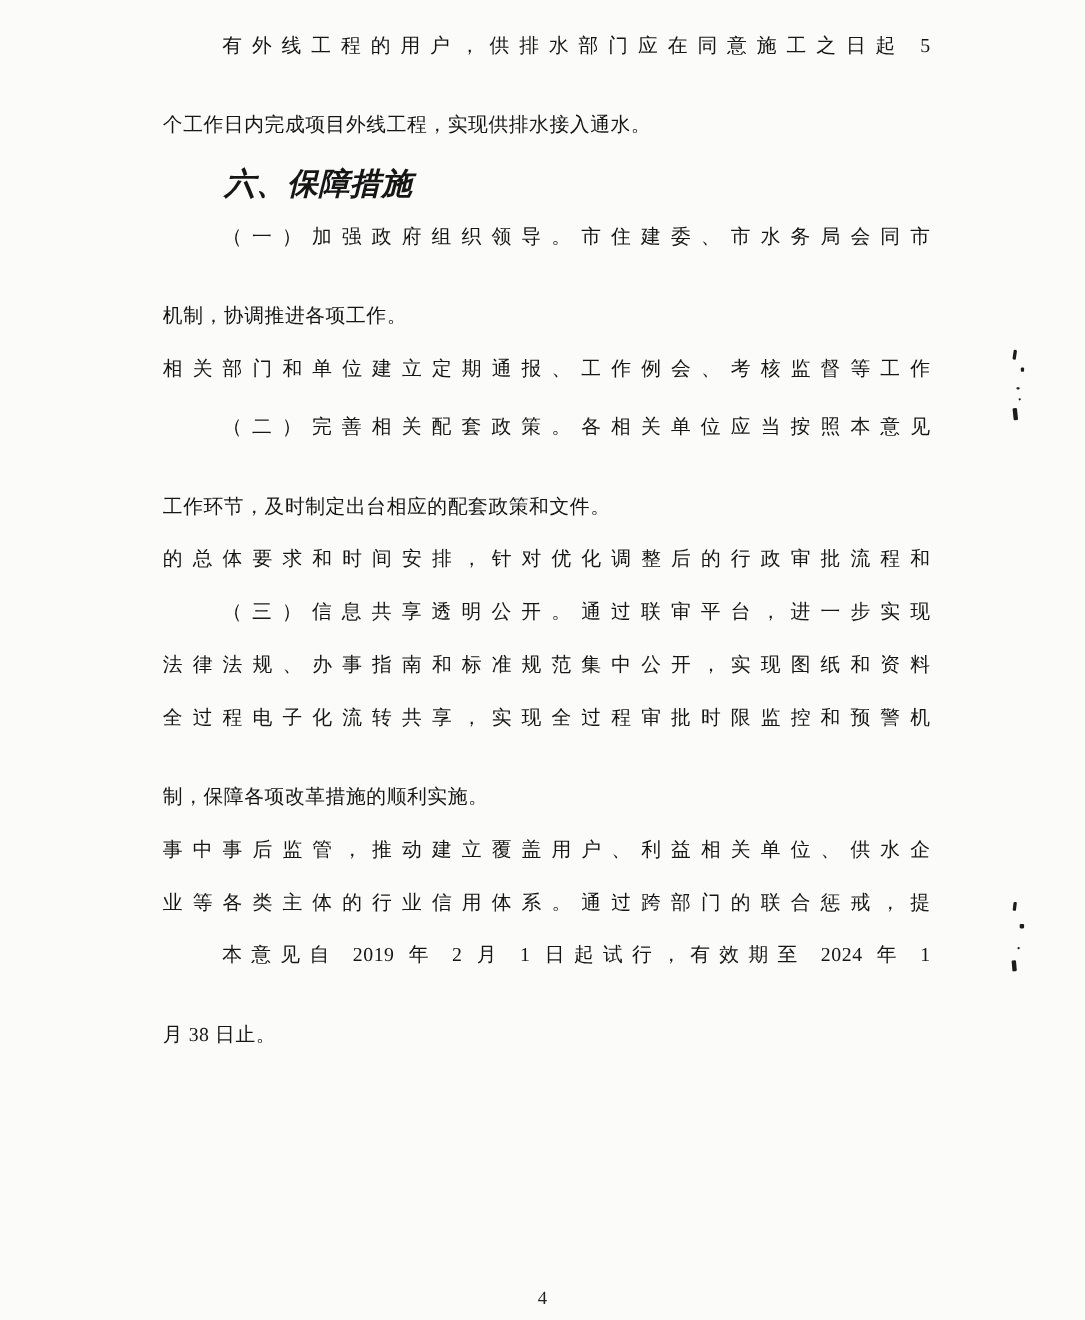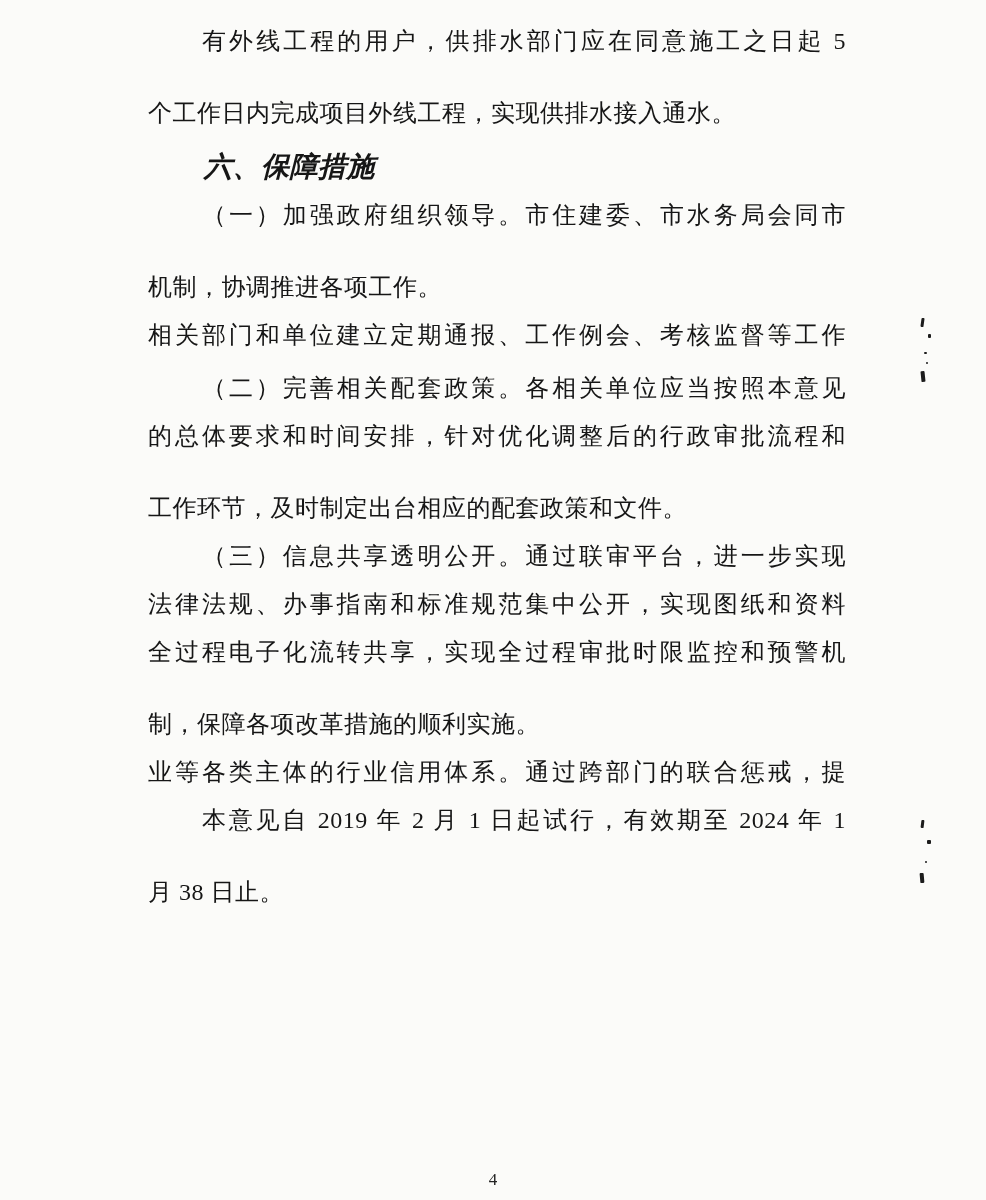--- a/index.html
+++ b/index.html
@@ -11,21 +11,21 @@
     font-family: "Liberation Serif", "DejaVu Serif", serif;
     color: #161616;
   }
   .page { position: absolute; inset: 0; }
   .textblock {
     position: absolute;
     left: 148px; top: 18px;
     width: 698px;
   }
   .ln {
-    font-size: 24px;
+    font-size: 18px;
     height: 48px;
     line-height: 46px;
     letter-spacing: 0.5px;
   }
   .full {
     text-align: justify;
     text-align-last: justify;
   }
   .end { text-align: left; margin-top: 24px; }
   .ind { text-indent: 54px; }
@@ -62,26 +62,27 @@
 <div class="page">
 
   <div class="textblock">
     <div class="ln ind full">有外线工程的用户，供排水部门应在同意施工之日起 5</div>
     <div class="ln end">个工作日内完成项目外线工程，实现供排水接入通水。</div>
     <div class="ln head mt6">六、保障措施</div>
     <div class="ln ind full">（一）加强政府组织领导。市住建委、市水务局会同市</div>
     <div class="ln end">机制，协调推进各项工作。</div>
     <div class="ln full">相关部门和单位建立定期通报、工作例会、考核监督等工作</div>
     <div class="ln ind full mt5">（二）完善相关配套政策。各相关单位应当按照本意见</div>
+    <div class="ln end">工作环节，及时制定出台相应的配套政策和文件。</div>
     <div class="ln full">的总体要求和时间安排，针对优化调整后的行政审批流程和</div>
-    <div class="ln end">工作环节，及时制定出台相应的配套政策和文件。</div>
     <div class="ln ind full">（三）信息共享透明公开。通过联审平台，进一步实现</div>
     <div class="ln full">法律法规、办事指南和标准规范集中公开，实现图纸和资料</div>
     <div class="ln full">全过程电子化流转共享，实现全过程审批时限监控和预警机</div>
     <div class="ln end">制，保障各项改革措施的顺利实施。</div>
+    <div class="ln full">事中事后监管，推动建立覆盖用户、利益相关单位、供水企</div>
     <div class="ln full">业等各类主体的行业信用体系。通过跨部门的联合惩戒，提</div>
     <div class="ln ind full">本意见自 2019 年 2 月 1 日起试行，有效期至 2024 年 1</div>
     <div class="ln end">月 38 日止。</div>
   </div>
 
   <div class="sm" style="left:921px; top:318px; width:3px; height:9px; transform:rotate(8deg);"></div>
   <div class="sm" style="left:928px; top:334px; width:3px; height:4px;"></div>
   <div class="sm" style="left:924px; top:352px; width:3px; height:2px;"></div>
   <div class="sm" style="left:926px; top:362px; width:2px; height:2px;"></div>
   <div class="sm" style="left:921px; top:371px; width:4px; height:11px; transform:rotate(-6deg);"></div>

